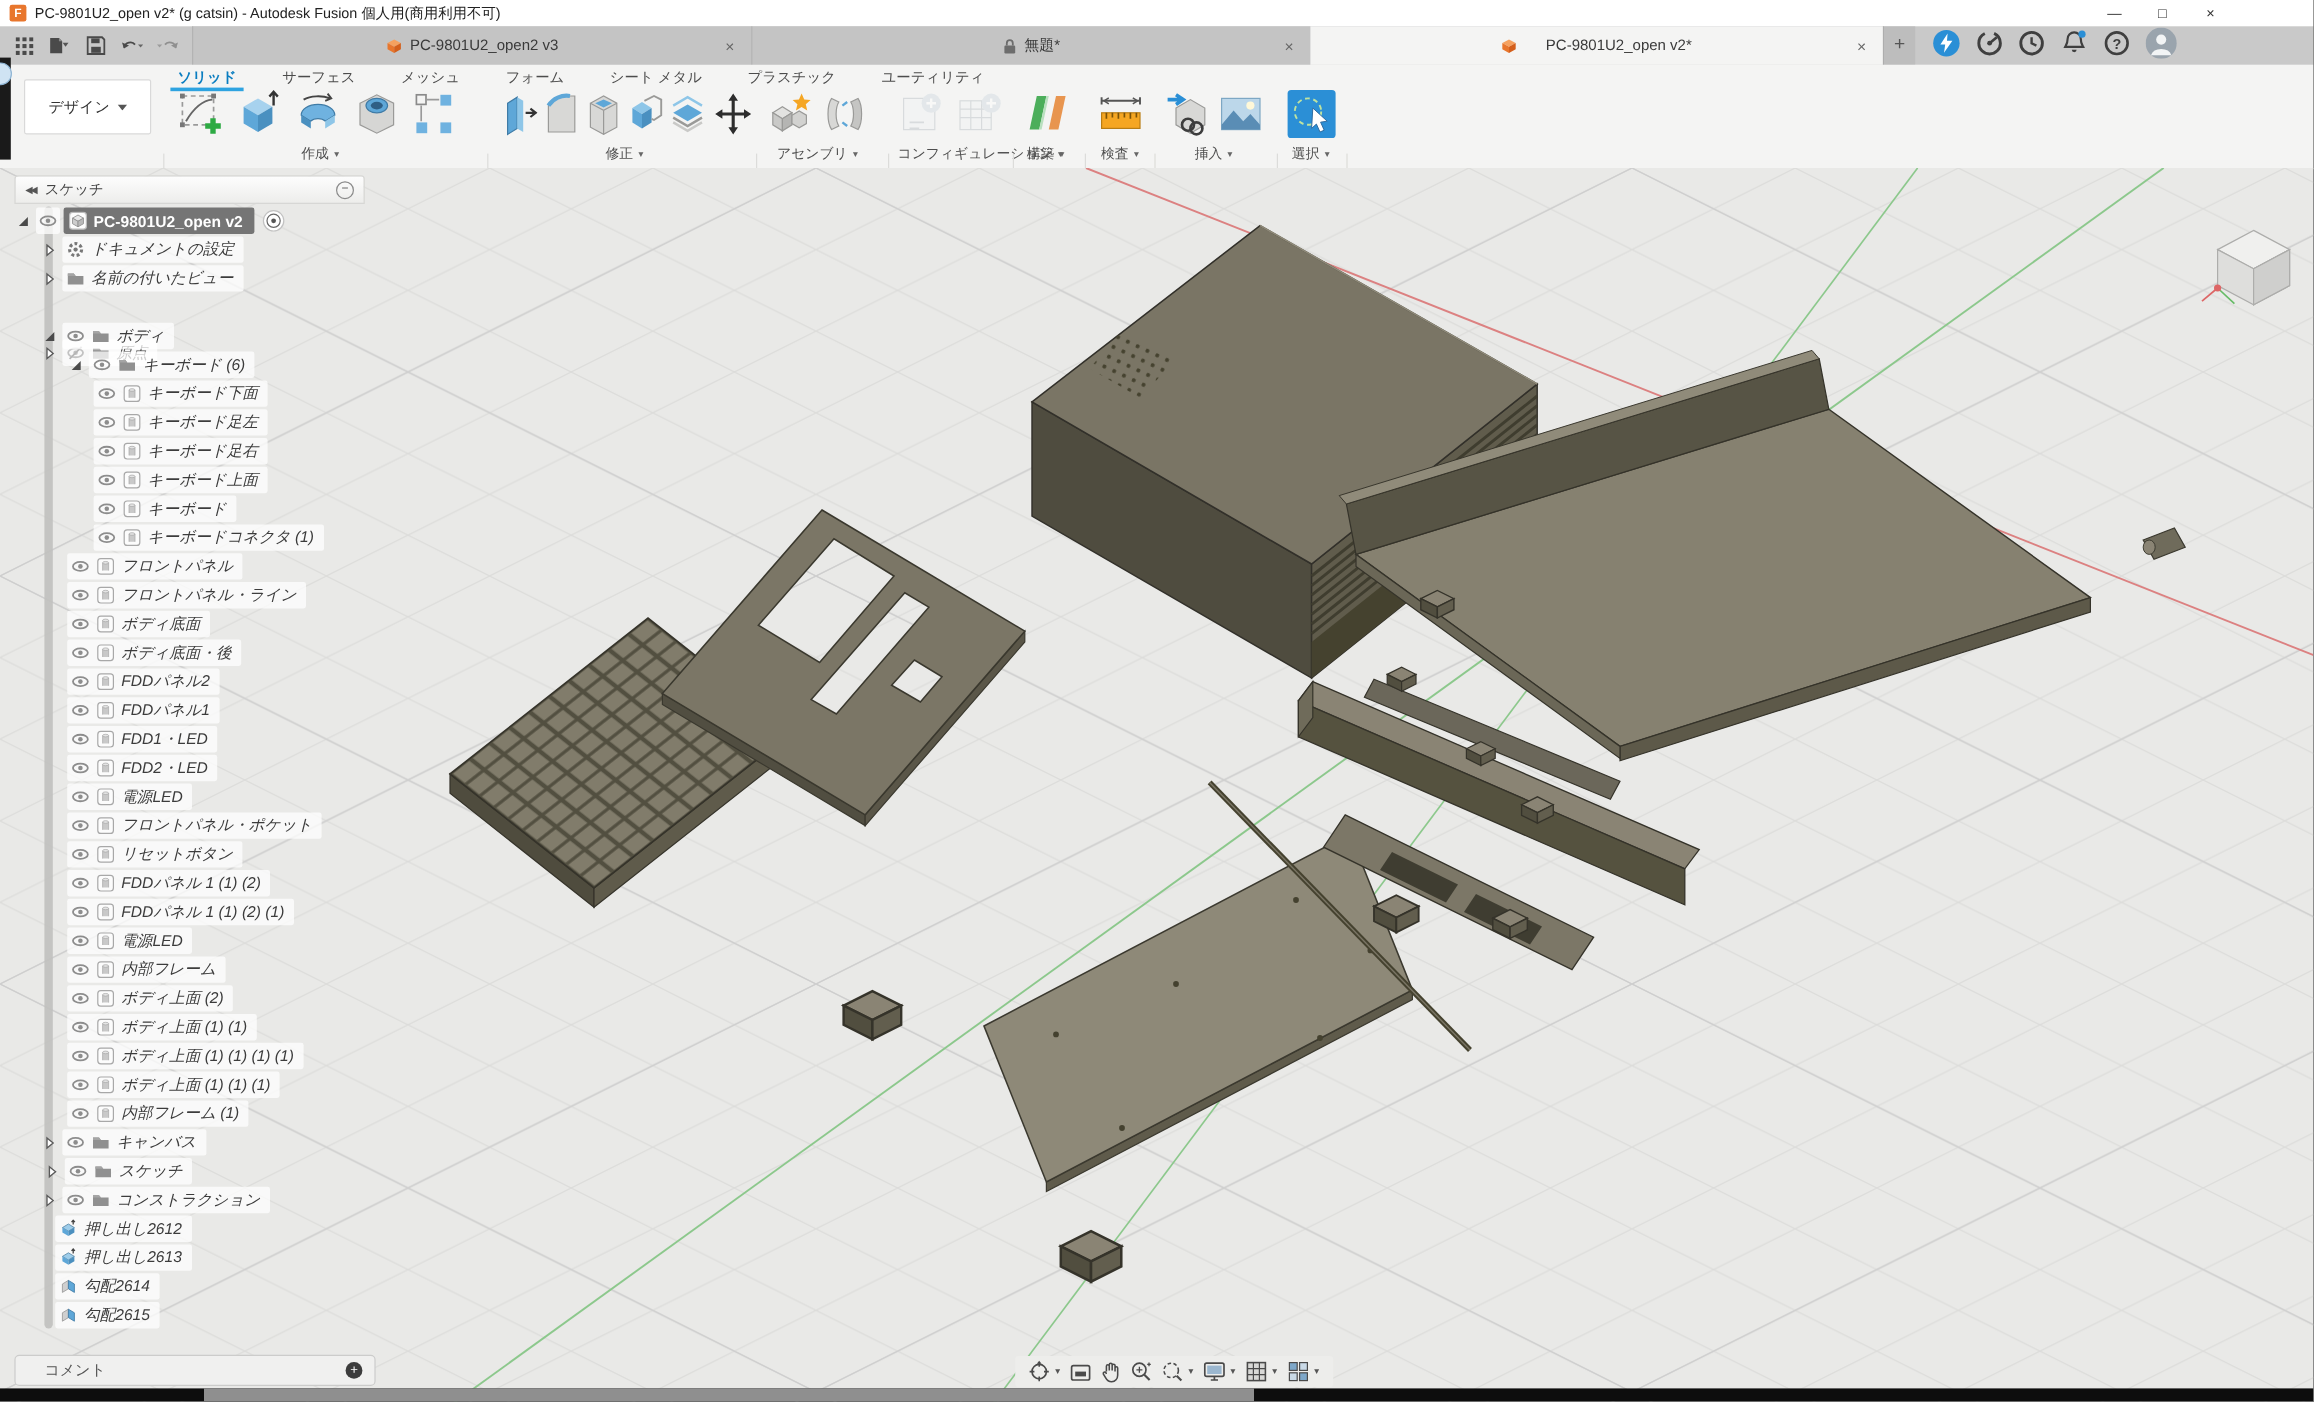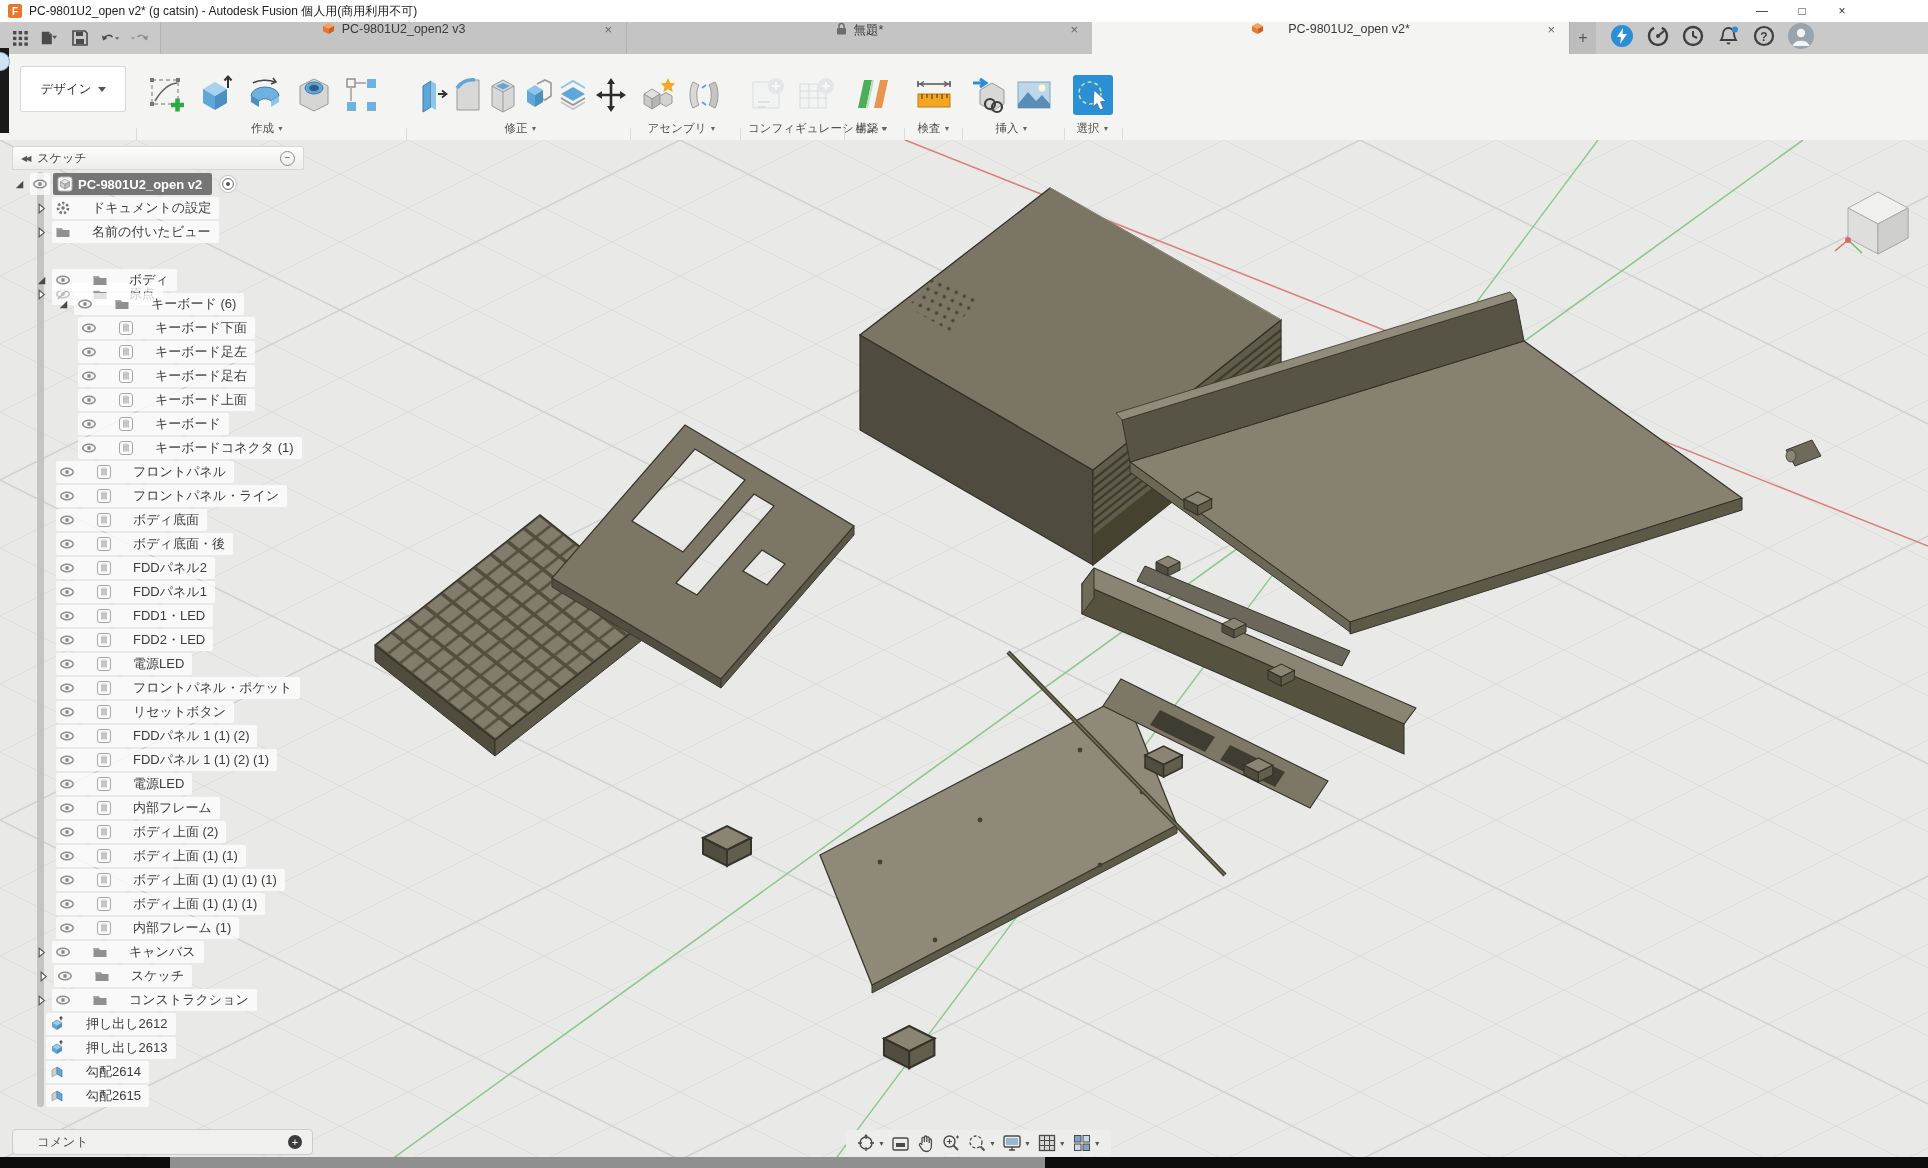--- a/index.html
+++ b/index.html
@@ -11,21 +11,21 @@
             display:flex;align-items:center;font-size:12px;color:#222;}
   .fusion-badge{width:14px;height:14px;margin-left:8px;background:#e8762d;border-radius:2px;
                 color:#fff;font-weight:bold;font-size:10px;display:flex;align-items:center;justify-content:center;}
   .title-text{margin-left:7px;white-space:nowrap;}
   .winbtns{position:absolute;right:77px;top:0;height:22px;display:flex;gap:22px;align-items:center;color:#333;font-size:12px;}
   .winbtns span{width:18px;text-align:center;cursor:default;}
   
   .tabbar{position:absolute;left:0;top:22px;width:1928px;height:32px;background:#c9c9c9;display:flex;align-items:stretch;}
   .quickicons{display:flex;align-items:center;gap:10px;padding:0 10px;color:#444;}
   .qi{width:20px;height:20px;display:flex;align-items:center;justify-content:center;}
-  .doc-tab{position:relative;display:flex;justify-content:center;gap:7px;
+  .doc-tab{position:relative;display:flex;align-items:center;justify-content:center;gap:7px;
            font-size:12.5px;color:#3a3a3a;background:#c4c4c4;border-left:1px solid #b3b3b3;white-space:nowrap;}
   .doc-tab .closex{position:absolute;right:14px;color:#666;font-size:13px;}
   .doc-tab.active{background:#f4f4f3;border-left:none;gap:24px;}
   .cube-ico{width:13px;height:13px;}
   .newtab{width:26px;display:flex;align-items:center;justify-content:center;background:#bdbdbd;
           border-left:1px solid #adadad;color:#555;font-size:16px;}
   .tb-right{display:flex;align-items:center;gap:13px;padding:0 12px;margin-left:2px;}
   
   .ribbon{position:absolute;left:0;top:54px;width:1928px;height:86px;background:#f4f4f3;border-bottom:1px solid #d6d6d4;}
   .context-box{position:absolute;left:20px;top:12px;width:104px;height:44px;background:#fff;border:1px solid #d9d9d9;
@@ -45,22 +45,22 @@
   .scene{position:absolute;left:0;top:140px;}
   
   .bheader{position:absolute;left:12px;top:146px;width:290px;height:22px;background:linear-gradient(#fdfdfd,#ededeb);
            border:1px solid #d7d7d5;border-radius:3px 3px 0 0;display:flex;align-items:center;font-size:12px;color:#444;}
   .bheader .coll{font-size:8px;margin:0 8px 0 8px;color:#555;letter-spacing:-2px;}
   .bheader .hmin{margin-left:auto;margin-right:8px;width:13px;height:13px;border:1px solid #8a8a8a;border-radius:50%;
                  display:flex;align-items:center;justify-content:center;font-size:10px;color:#555;line-height:0;}
   .bscroll{position:absolute;left:37px;top:172px;width:7px;height:935px;background:#c0c0be;border-radius:4px;opacity:.9;}
   .brow{position:absolute;height:24px;display:flex;align-items:center;gap:3px;font-size:13px;color:#3c3c3c;white-space:nowrap;text-align:right;}
   .tri{width:15px;height:15px;flex:none;}
-  .chip{display:flex;align-items:center;gap:21px;background:rgba(255,255,255,.74);border-radius:2px;
-        padding:1px 8px 1px 3px;height:20px;}
+  .chip{display:flex;align-items:center;gap:5px;background:rgba(255,255,255,.74);border-radius:2px;
+        padding:1px 8px 1px 3px;height:20px;font-style:italic;}
   .chipd{display:flex;align-items:center;gap:5px;background:#757575;border-radius:2px;padding:1px 10px 1px 4px;height:20px;
          color:#fff;font-weight:bold;}
   .eyechip{display:flex;align-items:center;background:rgba(255,255,255,.74);border-radius:2px;padding:2px;height:18px;}
   .ricon{width:16px;height:16px;flex:none;}
   .radio{position:relative;width:16px;height:16px;background:#fff;border:1px solid #c2c2c2;border-radius:50%;margin-left:4px;flex:none;}
   .radio::after{content:'';position:absolute;inset:2px;border:1px solid #666;border-radius:50%;}
   .radio::before{content:'';position:absolute;width:4px;height:4px;background:#555;border-radius:50%;
                  left:50%;top:50%;transform:translate(-50%,-50%);z-index:1;}
   
   .comment-bar{position:absolute;left:12px;top:1129px;width:299px;height:24px;background:#f0f0ef;border:1px solid #cccccb;
@@ -246,20 +246,29 @@
     </div>
   </div>
 
   <div class="ribbon">
     <div class="context-box">
       <span>デザイン</span>
       <svg width="8" height="5" viewBox="0 0 8 5">
           <path d="M0,0 L4,5 L8,0" fill="#555"></path>
         </svg>
     </div>
+    <div class="rtabs">
+      <span class="rtab active">ソリッド</span>
+      <span class="rtab">サーフェス</span>
+      <span class="rtab">メッシュ</span>
+      <span class="rtab">フォーム</span>
+      <span class="rtab">シート メタル</span>
+      <span class="rtab">プラスチック</span>
+      <span class="rtab">ユーティリティ</span>
+    </div>
 
     <div class="tgroup" style="left:145px;width:245px">
       <div class="ticons">
         <span class="tbtn">
             <svg width="44" height="42" viewBox="0 0 44 42">
               <rect x="7" y="6" width="26" height="24" fill="none" stroke="#9a9a9a" stroke-width="1.4" stroke-dasharray="4,3"></rect>
               <rect x="5" y="4" width="4" height="4" fill="#777"></rect>
               <rect x="31" y="4" width="4" height="4" fill="#777"></rect>
               <rect x="5" y="28" width="4" height="4" fill="#777"></rect>
               <path d="M10,27 Q20,10 32,9" fill="none" stroke="#666" stroke-width="1.6"></path>

